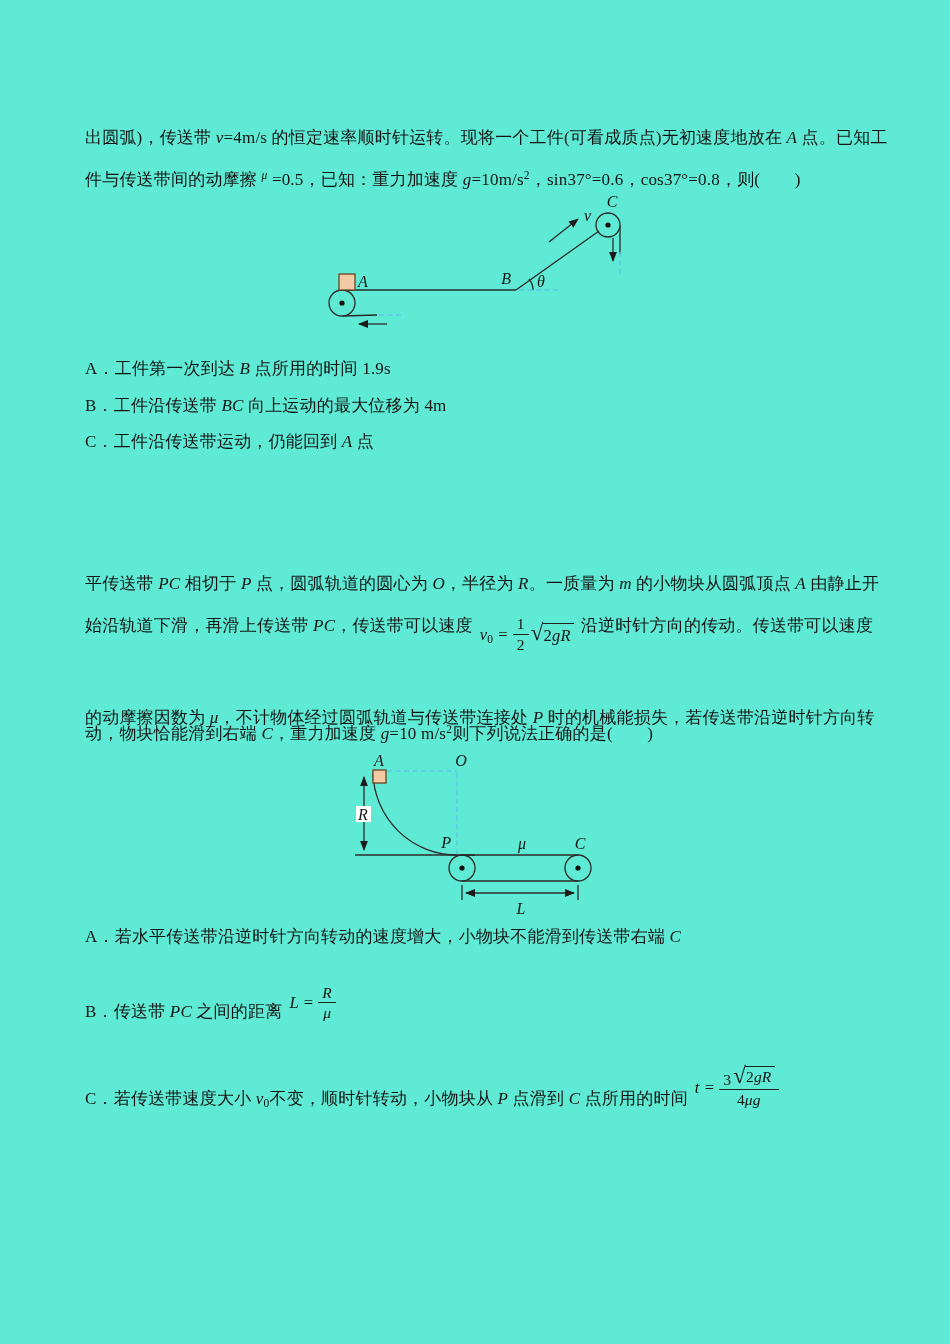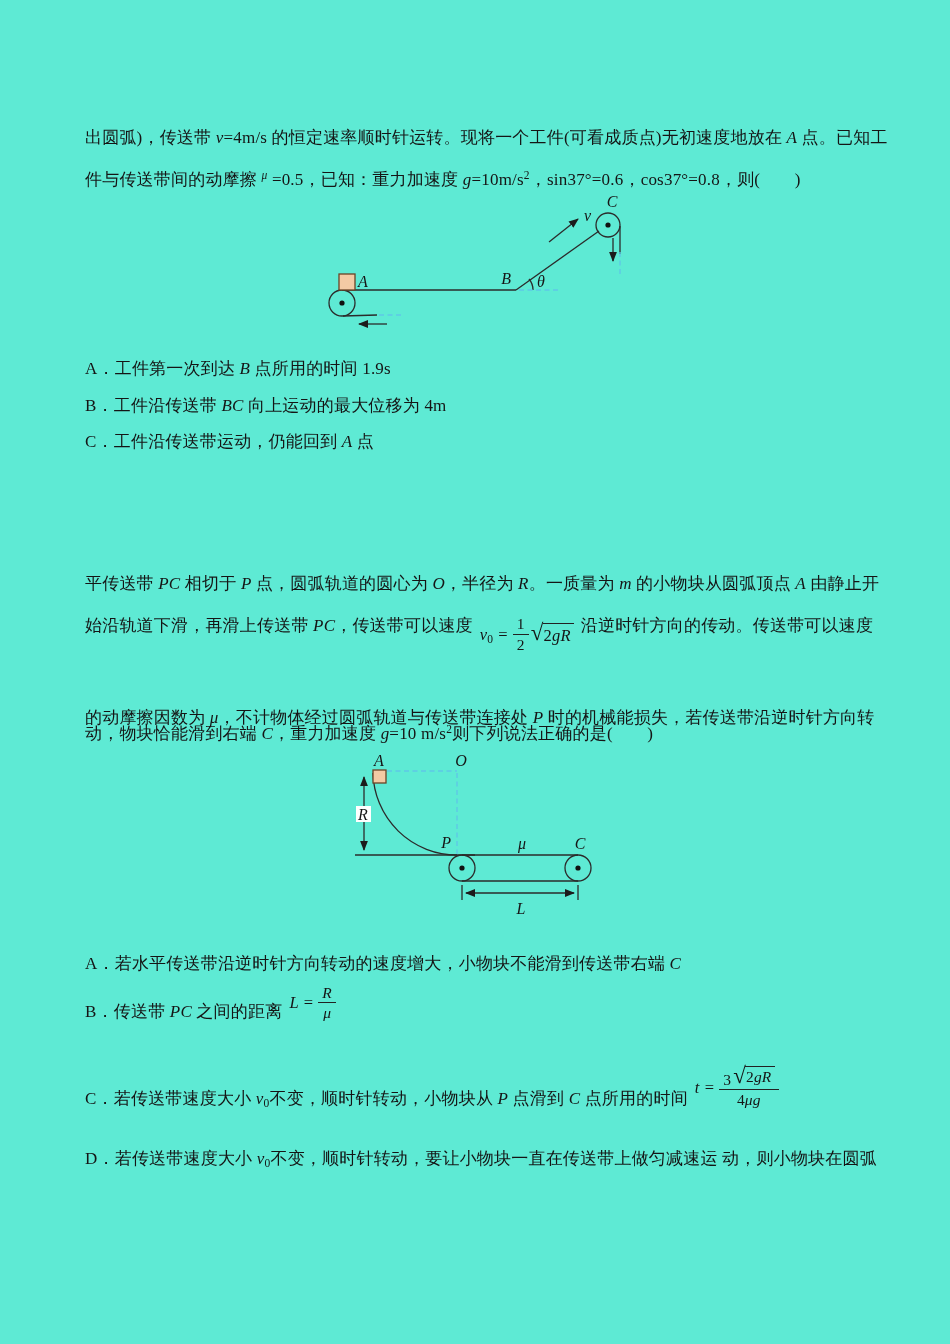--- a/index.html
+++ b/index.html
@@ -118,21 +118,21 @@
     <line x1="121" y1="140" x2="229" y2="140" class="st" marker-start="url(#ah2)" marker-end="url(#ah2)"></line>
     <text x="18" y="67" text-anchor="middle">R</text>
     <text x="34" y="13" text-anchor="middle">A</text>
     <text x="116" y="13" text-anchor="middle">O</text>
     <text x="106" y="95" text-anchor="end">P</text>
     <text x="177" y="96" text-anchor="middle">μ</text>
     <text x="235" y="96" text-anchor="middle">C</text>
     <text x="176" y="161" text-anchor="middle">L</text>
   </svg>
 
-  <div class="tline" style="top:953px">A．若水平传送带沿逆时针方向转动的速度增大，小物块不能滑到传送带右端 <i>C</i></div>
+  <div class="tline" style="top:926px">A．若水平传送带沿逆时针方向转动的速度增大，小物块不能滑到传送带右端 <i>C</i></div>
 
   <div class="frow" style="top:977px;height:46px;align-items:flex-end">
     <span>B．传送带 <i>PC</i> 之间的距离</span>
     <span class="formula">
       <span><i>L</i></span>
       <span class="eq">=</span>
       <span class="frac">
         <span class="num">
             <i>R</i>
           </span>
@@ -154,15 +154,14 @@
           <span class="sqrt">
             <span class="sign">√</span>
             <span class="arg">2<i>gR</i></span>
           </span>
         </span>
         <span class="den">4<i>μg</i></span>
       </span>
     </span>
   </div>
 
-  <div class="tline" style="top:1148px">D．若传送带速度大小 <i>v</i><sub>0</sub>不变，顺时针转动，要让小物块一直在传送带上做匀减速运 动，则小物块在圆弧</div>
 
 </div>
 
 </body></html>

